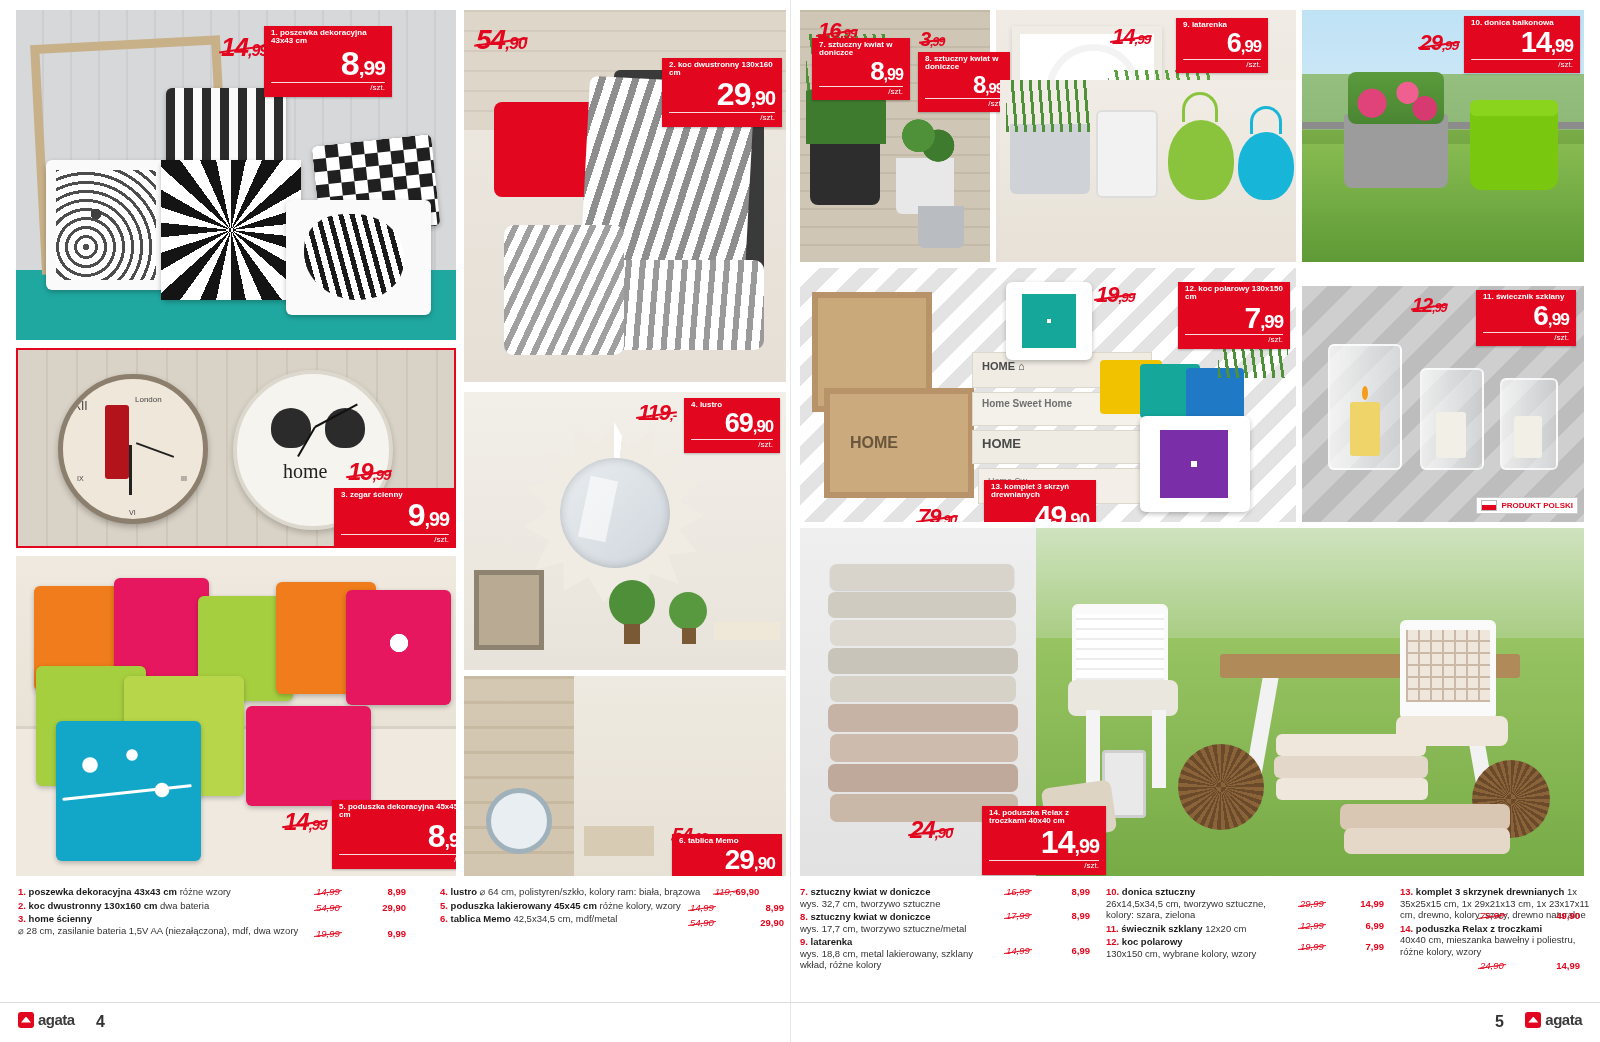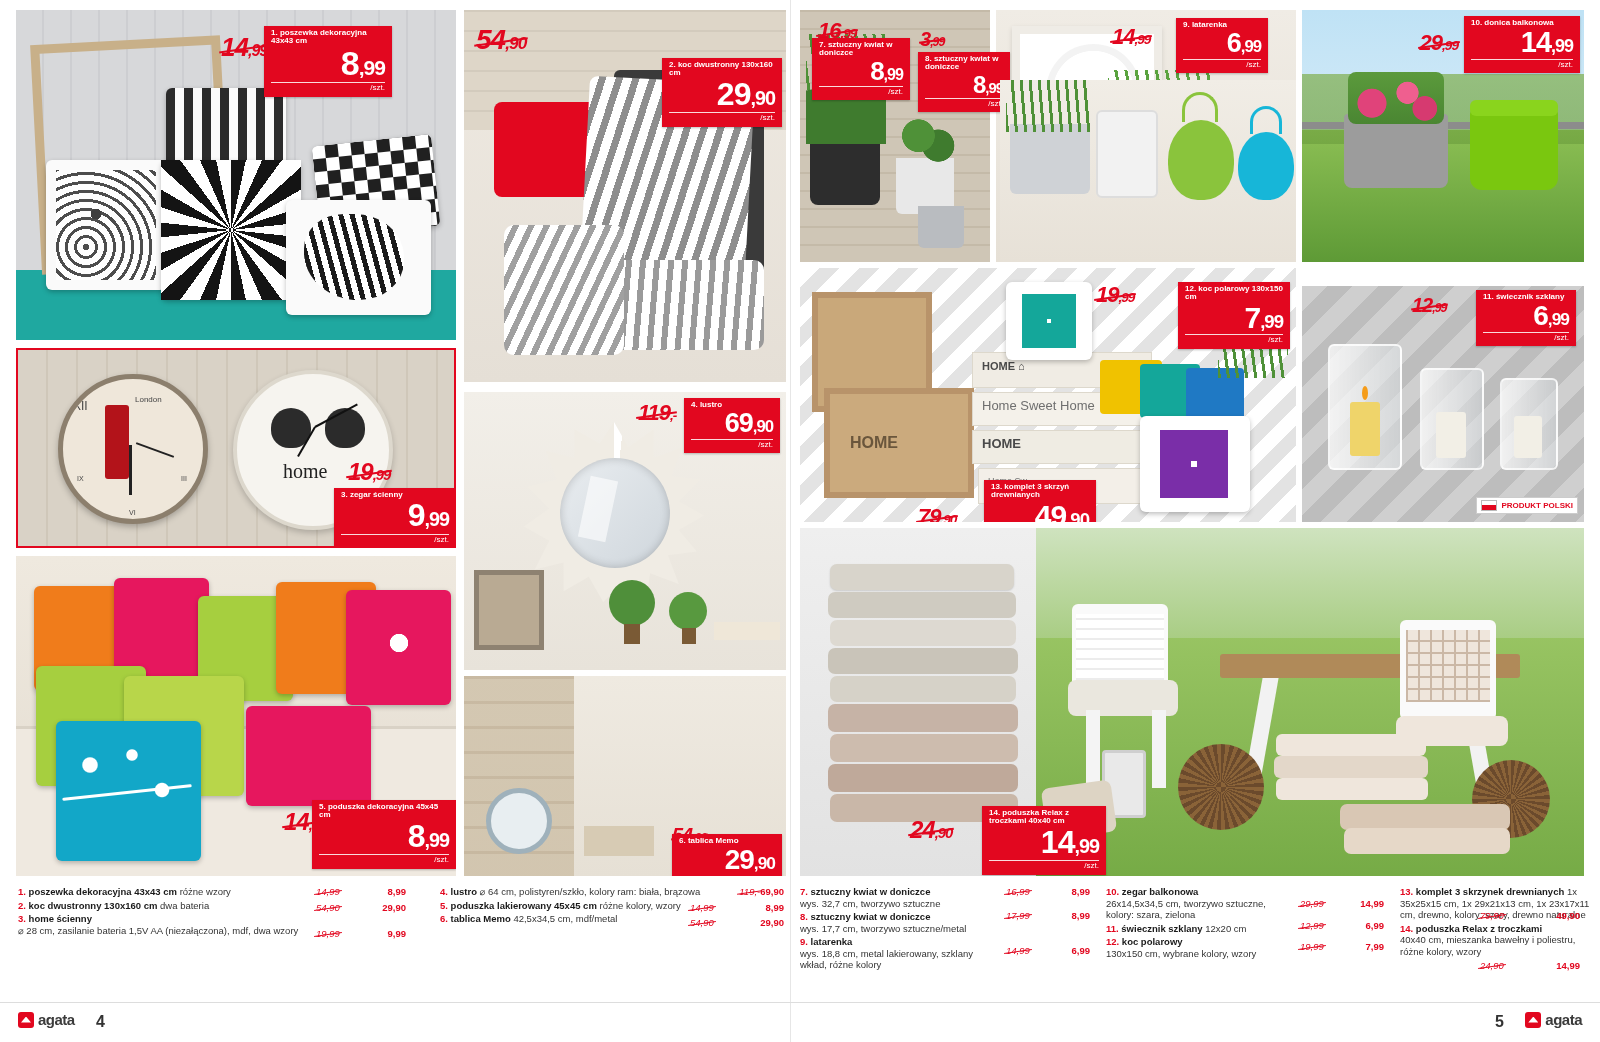--- a/index.html
+++ b/index.html
@@ -160,21 +160,21 @@
         radial-gradient(circle at 55% 20%,#fff 0 5%,transparent 6%),
         radial-gradient(circle at 80% 55%,#fff 0 6%,transparent 7%);"></div>
       <div style="position:absolute;left:6px;top:70px;width:130px;height:3px;background:#fff;border-radius:2px;transform:rotate(-6deg);"></div>
     </div>
     <div class="pillow" style="left:230px;top:150px;width:125px;height:100px;background:#e6175e;"></div>
 
     <div class="old" style="left:272px; top:800px; font-size:24px; position:absolute;"></div>
     <div class="old" style="left:268px; top:252px; font-size:24px;">
       <span>14</span><span class="dec">,99</span>
     </div>
-    <div class="tag" style="left:296px; top:244px; width:144px;">
+    <div class="tag" style="left:316px; top:244px; width:144px;">
       <span class="name">5. poduszka dekoracyjna 45x45 cm</span>
       <span class="price" style="font-size:32px;"><span>8</span><span class="dec">,99</span></span>
       <span class="unit">/szt.</span>
     </div>
   </div>
 
   <div class="tile" style="left:464px; top:10px; width:322px; height:372px;">
     <div class="ph" style="background:linear-gradient(#efeae2,#e5dfd6);"></div>
     <div style="position:absolute;left:0;top:0;width:100%;height:120px;background:repeating-linear-gradient(0deg,#ded6c8 0 18px,#d3cbbd 18px 20px);"></div>
     <div style="position:absolute;left:30px;top:92px;width:110px;height:95px;background:#e2071f;border-radius:8px;"></div>
@@ -316,21 +316,21 @@
 
   <div class="tile" style="left:800px; top:268px; width:496px; height:254px;">
     <div class="ph chevron"></div>
     <div style="position:absolute;left:12px;top:24px;width:120px;height:120px;background:#c9a87a;border:6px solid #b8936a;"></div>
     <div style="position:absolute;left:24px;top:120px;width:150px;height:110px;background:#cbaa7d;border:6px solid #b8936a;">
       <div style="position:absolute;left:20px;top:40px;font-size:16px;font-weight:bold;color:#6a563c;">HOME</div>
     </div>
     <div style="position:absolute;left:172px;top:84px;width:180px;height:36px;background:#f0ece4;border:1px solid #ddd8cc;"></div>
     <div style="position:absolute;left:182px;top:92px;font-size:11px;font-weight:bold;color:#4a4a4a;">HOME ⌂</div>
     <div style="position:absolute;left:172px;top:124px;width:184px;height:34px;background:#f4f1ea;border:1px solid #ddd8cc;"></div>
-    <div style="position:absolute;left:182px;top:130px;font-size:13px;color:#6f6f6f;">Home Sweet Home</div>
+    <div style="position:absolute;left:182px;top:130px;font-size:10px;color:#6f6f6f;font-weight:bold;">Home Sweet Home</div>
     <div style="position:absolute;left:172px;top:162px;width:186px;height:34px;background:#efece3;border:1px solid #ddd8cc;"></div>
     <div style="position:absolute;left:182px;top:168px;font-size:13px;font-weight:bold;color:#4a4a4a;">HOME</div>
     <div style="position:absolute;left:178px;top:200px;width:186px;height:36px;background:#f3efe8;border:1px solid #ddd8cc;"></div>
     <div style="position:absolute;left:188px;top:208px;font-size:9px;color:#6f6f6f;">Home Sw</div>
     <div class="pillow" style="left:206px;top:14px;width:86px;height:78px;background:#fff;">
       <div style="position:absolute;left:16px;top:12px;width:54px;height:54px;background:
         linear-gradient(#14a79a 0 46%,transparent 46% 54%,#14a79a 54% 100%),
         linear-gradient(90deg,#14a79a 0 46%,transparent 46% 54%,#14a79a 54% 100%);"></div>
     </div>
     <div style="position:absolute;left:300px;top:92px;width:62px;height:54px;background:#f0c200;border-radius:4px;"></div>
@@ -476,21 +476,21 @@
     <div class="row">
       <span class="num">5.</span> <b>poduszka lakierowany 45x45 cm</b>
       <span class="sub">różne kolory, wzory</span>
     </div>
     <div class="row">
       <span class="num">6.</span> <b>tablica Memo</b>
       <span class="sub">42,5x34,5 cm, mdf/metal</span>
     </div>
   </div>
   <div class="priceCol" style="left:690px; top:886px; width:94px;">
-    <div style="display:flex;justify-content:flex-end;">
+    <div style="display:flex;justify-content:center;">
         <span class="o">119,-</span>
         <span class="n">69,90</span>
       </div>
     <div style="display:flex;justify-content:space-between;margin-top:4px;">
         <span class="o">14,99</span>
         <span class="n">8,99</span>
       </div>
     <div style="display:flex;justify-content:space-between;margin-top:4px;">
         <span class="o">54,90</span>
         <span class="n">29,90</span>
@@ -521,21 +521,21 @@
         <span class="n">8,99</span>
       </div>
     <div style="display:flex;justify-content:space-between;margin-top:24px;">
         <span class="o">14,99</span>
         <span class="n">6,99</span>
       </div>
   </div>
 
   <div class="legend" style="left:1106px; top:886px; width:190px;">
     <div class="row">
-      <span class="num">10.</span> <b>zegar balkonowa</b><br>
+      <span class="num">10.</span> <b>donica sztuczny</b><br>
       <span class="sub">26x14,5x34,5 cm, tworzywo sztuczne, kolory: szara, zielona</span>
     </div>
     <div class="row">
       <span class="num">11.</span> <b>świecznik szklany</b>
       <span class="sub">12x20 cm</span>
     </div>
     <div class="row">
       <span class="num">12.</span> <b>koc polarowy</b><br>
       <span class="sub">130x150 cm, wybrane kolory, wzory</span>
     </div>

